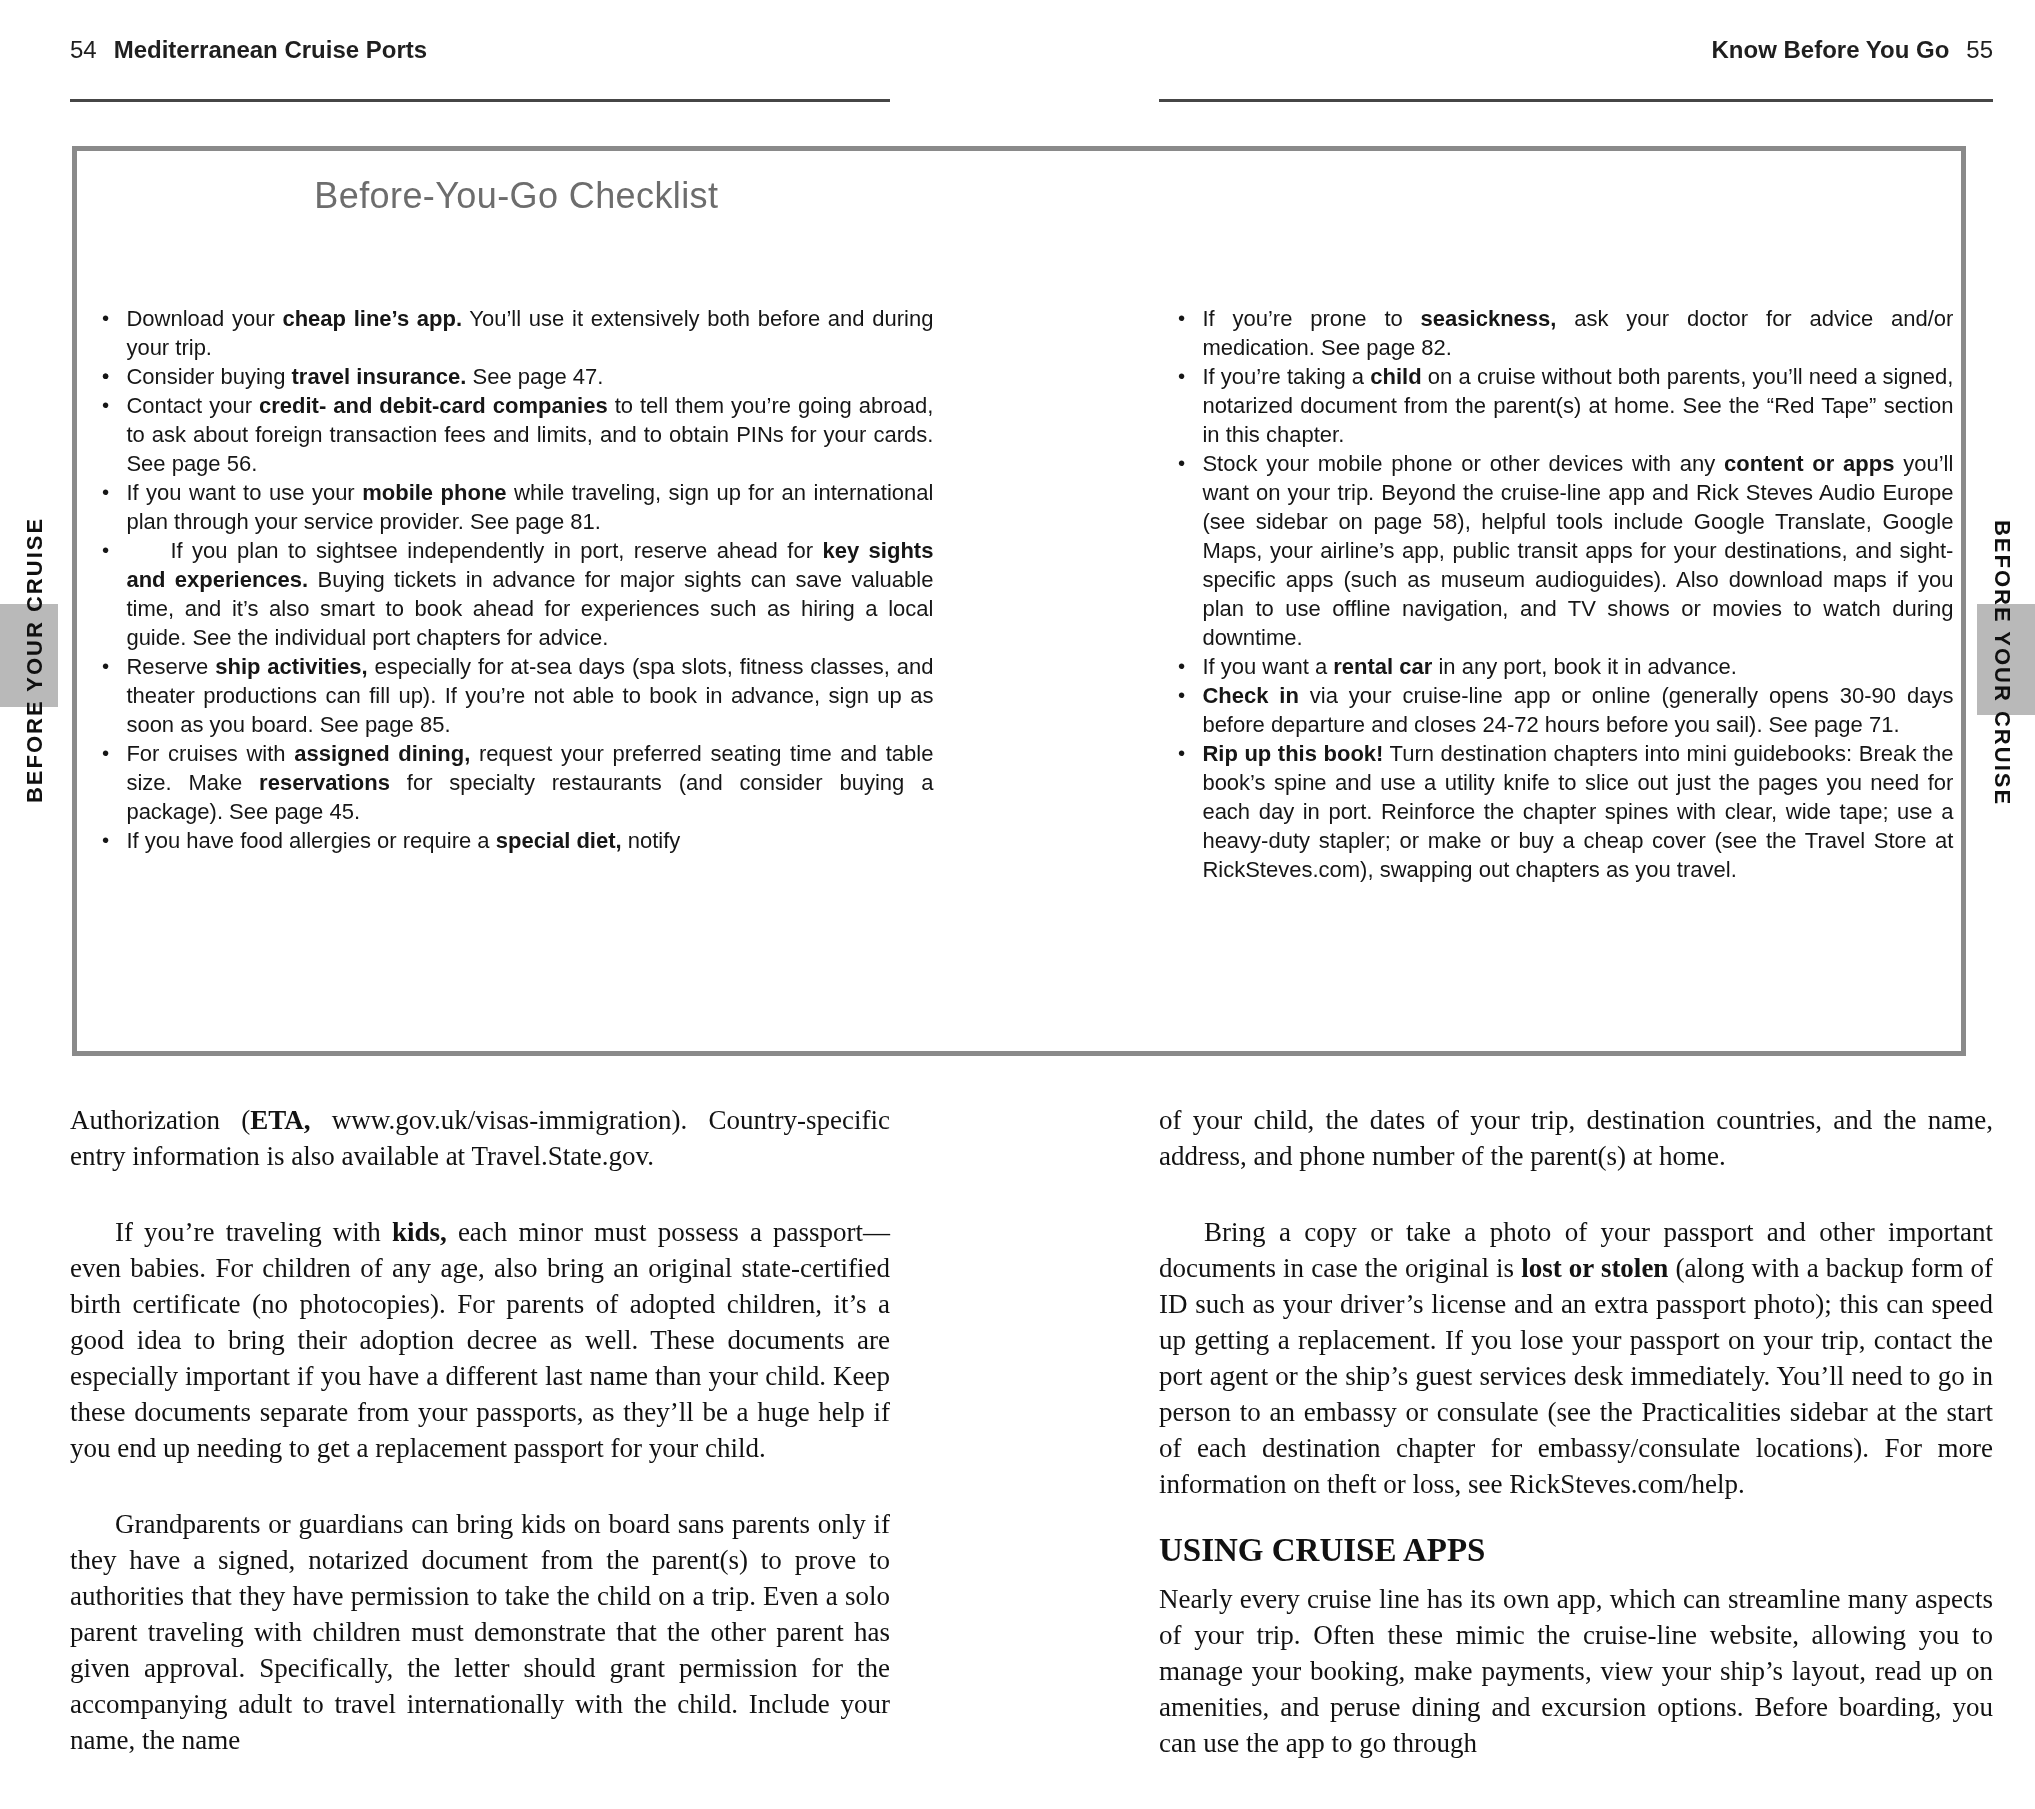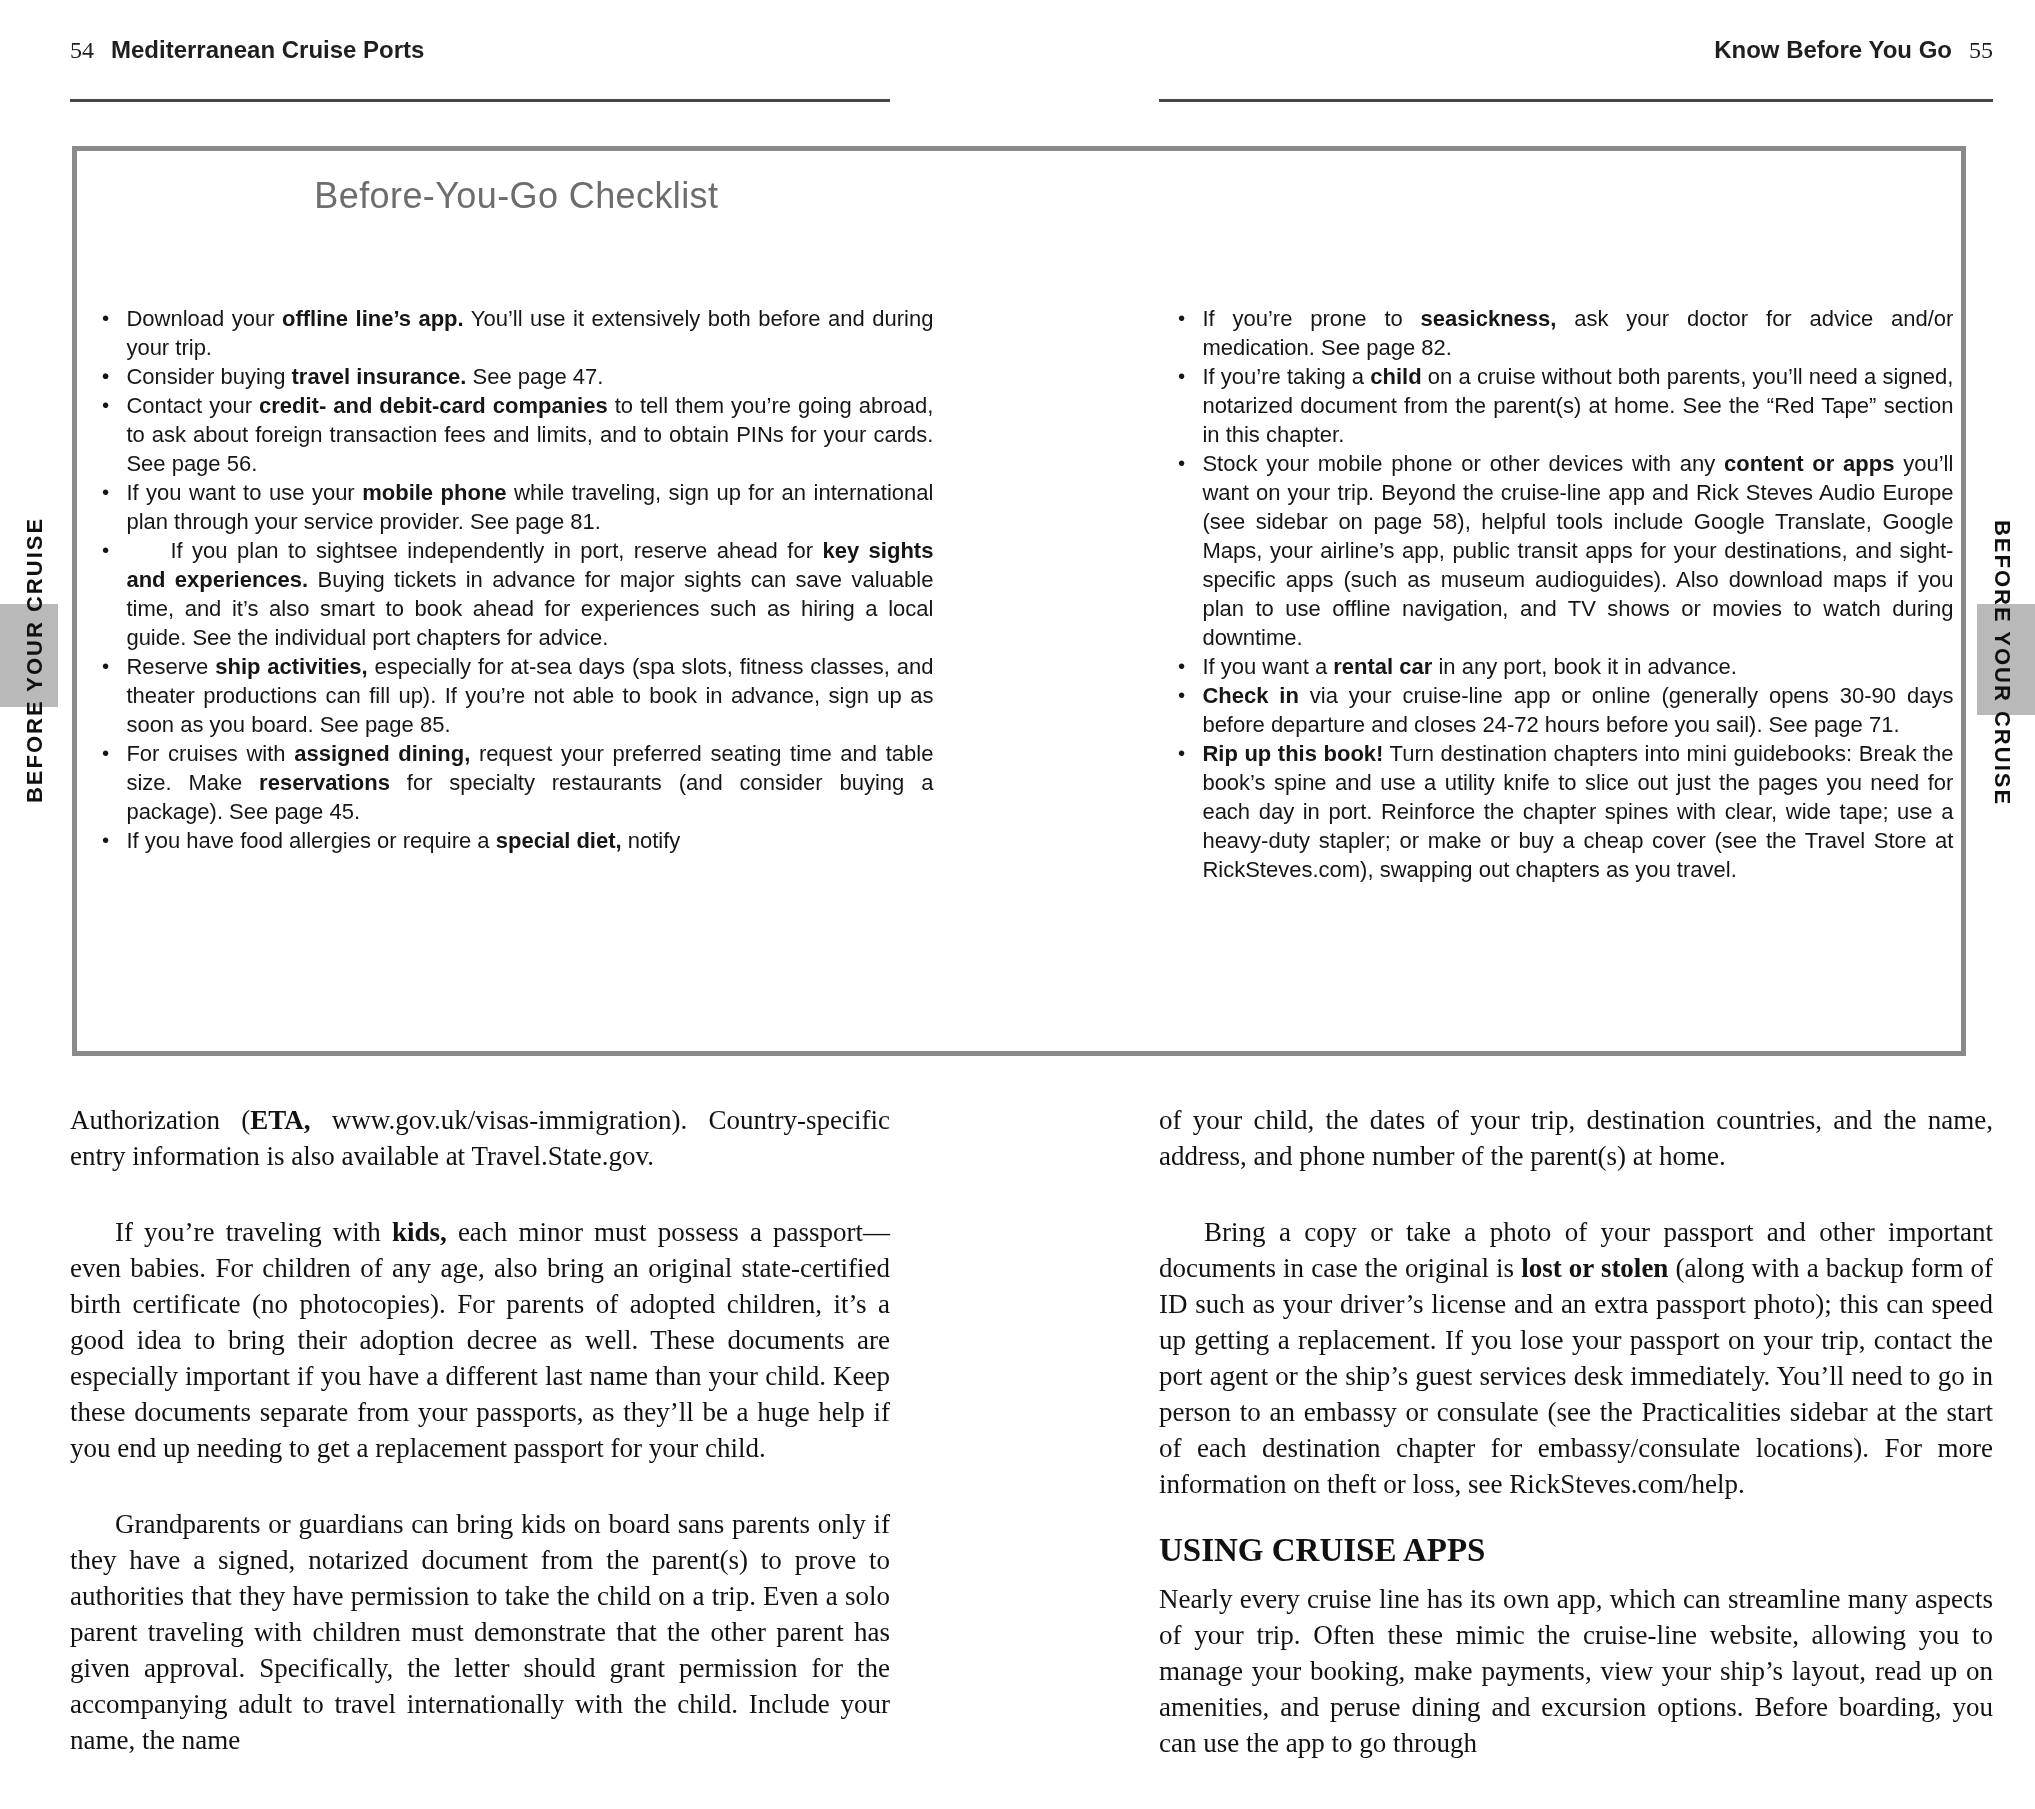--- a/index.html
+++ b/index.html
@@ -5,21 +5,21 @@
   html,body { margin:0; padding:0; background:#ffffff; }
   .page {
     position:relative; width:2035px; height:1809px; background:#ffffff;
     overflow:hidden; font-family:"Liberation Sans", sans-serif; color:var(--text,#1a1a1a);
   }
 
   
   .running-head { position:absolute; top:36px; font-size:24px; color:#1f1f1f; }
   .rh-left  { left:70px; }
   .rh-right { right:42px; }
-  .rh-num   { font-weight:400;font-family:Liberation Serif, serif; }
+  .rh-num   { font-weight:400; }
   .rh-title { font-weight:700; }
   .rh-left .rh-title  { margin-left:17px; }
   .rh-right .rh-num   { margin-left:17px; }
   .rule { position:absolute; top:99px; height:3.1px; background:var(--rule,#464646); }
   .rule-left  { left:70px;   width:820px; }
   .rule-right { left:1159px; width:834px; }
 
   
   .checklist-box {
     position:absolute; left:72px; top:146px; width:1894px; height:910px;
@@ -75,21 +75,21 @@
   <div class="running-head rh-right">
     <span class="rh-title">Know Before You Go</span><span class="rh-num">55</span>
   </div>
   <div class="rule rule-left"></div>
   <div class="rule rule-right"></div>
 
   <div class="checklist-box">
     <div class="cl-title">Before-You-Go Checklist</div>
     <div class="cl-cols">
       <div class="cl-col cl-col-left">
-          <div class="cl-item"><span class="marker">•</span><span>Download your <b>offline line’s app.</b> You’ll use it extensively both before and during your trip.</span></div>
+          <div class="cl-item"><span class="marker">•</span><span>Download your <b>cheap line’s app.</b> You’ll use it extensively both before and during your trip.</span></div>
           <div class="cl-item"><span class="marker">•</span></div>
           <div class="cl-item"><span class="marker">•</span><span>Consider buying <b>travel insurance.</b> See page 47.</span></div>
           <div class="cl-item"><span class="marker">•</span><span>Contact your <b>credit- and debit-card companies</b> to tell them you’re going abroad, to ask about foreign transaction fees and limits, and to obtain PINs for your cards. See page 56.</span></div>
           <div class="cl-item"><span class="marker">•</span><span>If you want to use your <b>mobile phone</b> while traveling, sign up for an international plan through your service provider. See page 81.</span></div>
           <div class="cl-item"><span class="marker">•</span></div>
           <div class="cl-cont fl-indent">If you plan to sightsee independently in port, reserve ahead for <b>key sights and experiences.</b> Buying tickets in advance for major sights can save valuable time, and it’s also smart to book ahead for experiences such as hiring a local guide. See the individual port chapters for advice.</div>
           <div class="cl-item"><span class="marker">•</span><span>Reserve <b>ship activities,</b> especially for at-sea days (spa slots, fitness classes, and theater productions can fill up). If you’re not able to book in advance, sign up as soon as you board. See page 85.</span></div>
           <div class="cl-item"><span class="marker">•</span><span>For cruises with <b>assigned dining,</b> request your preferred seating time and table size. Make <b>reservations</b> for specialty restaurants (and consider buying a package). See page 45.</span></div>
           <div class="cl-item"><span class="marker">•</span><span>If you have food allergies or require a <b>special diet,</b> notify</span></div>
         </div>

